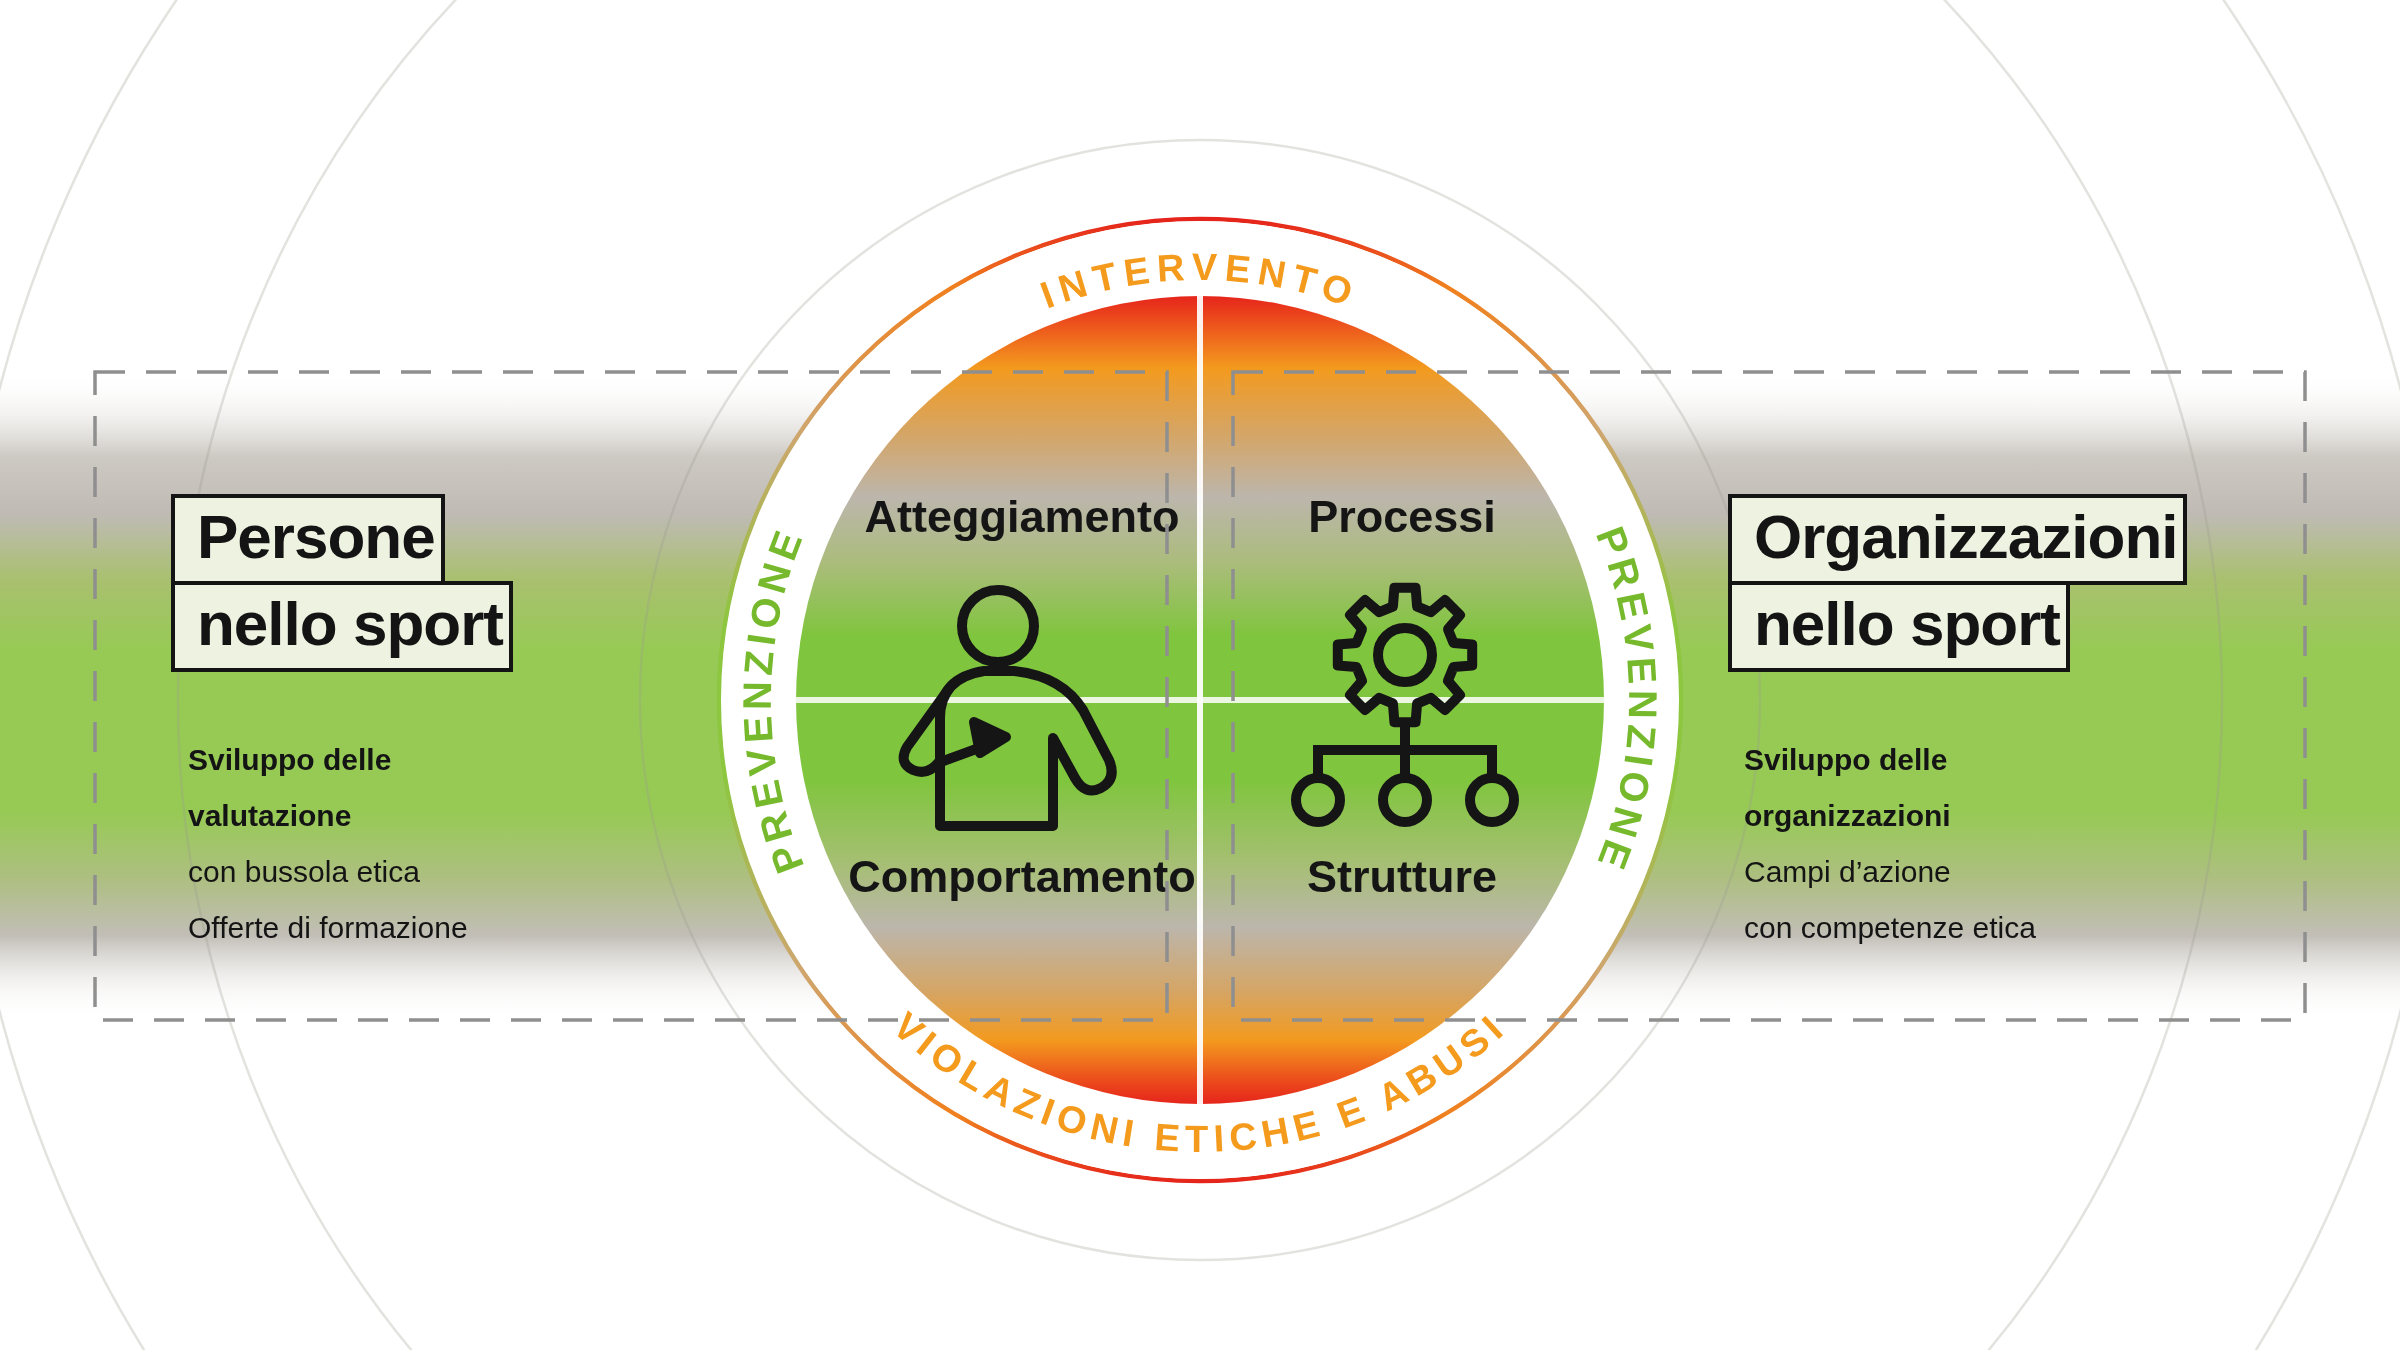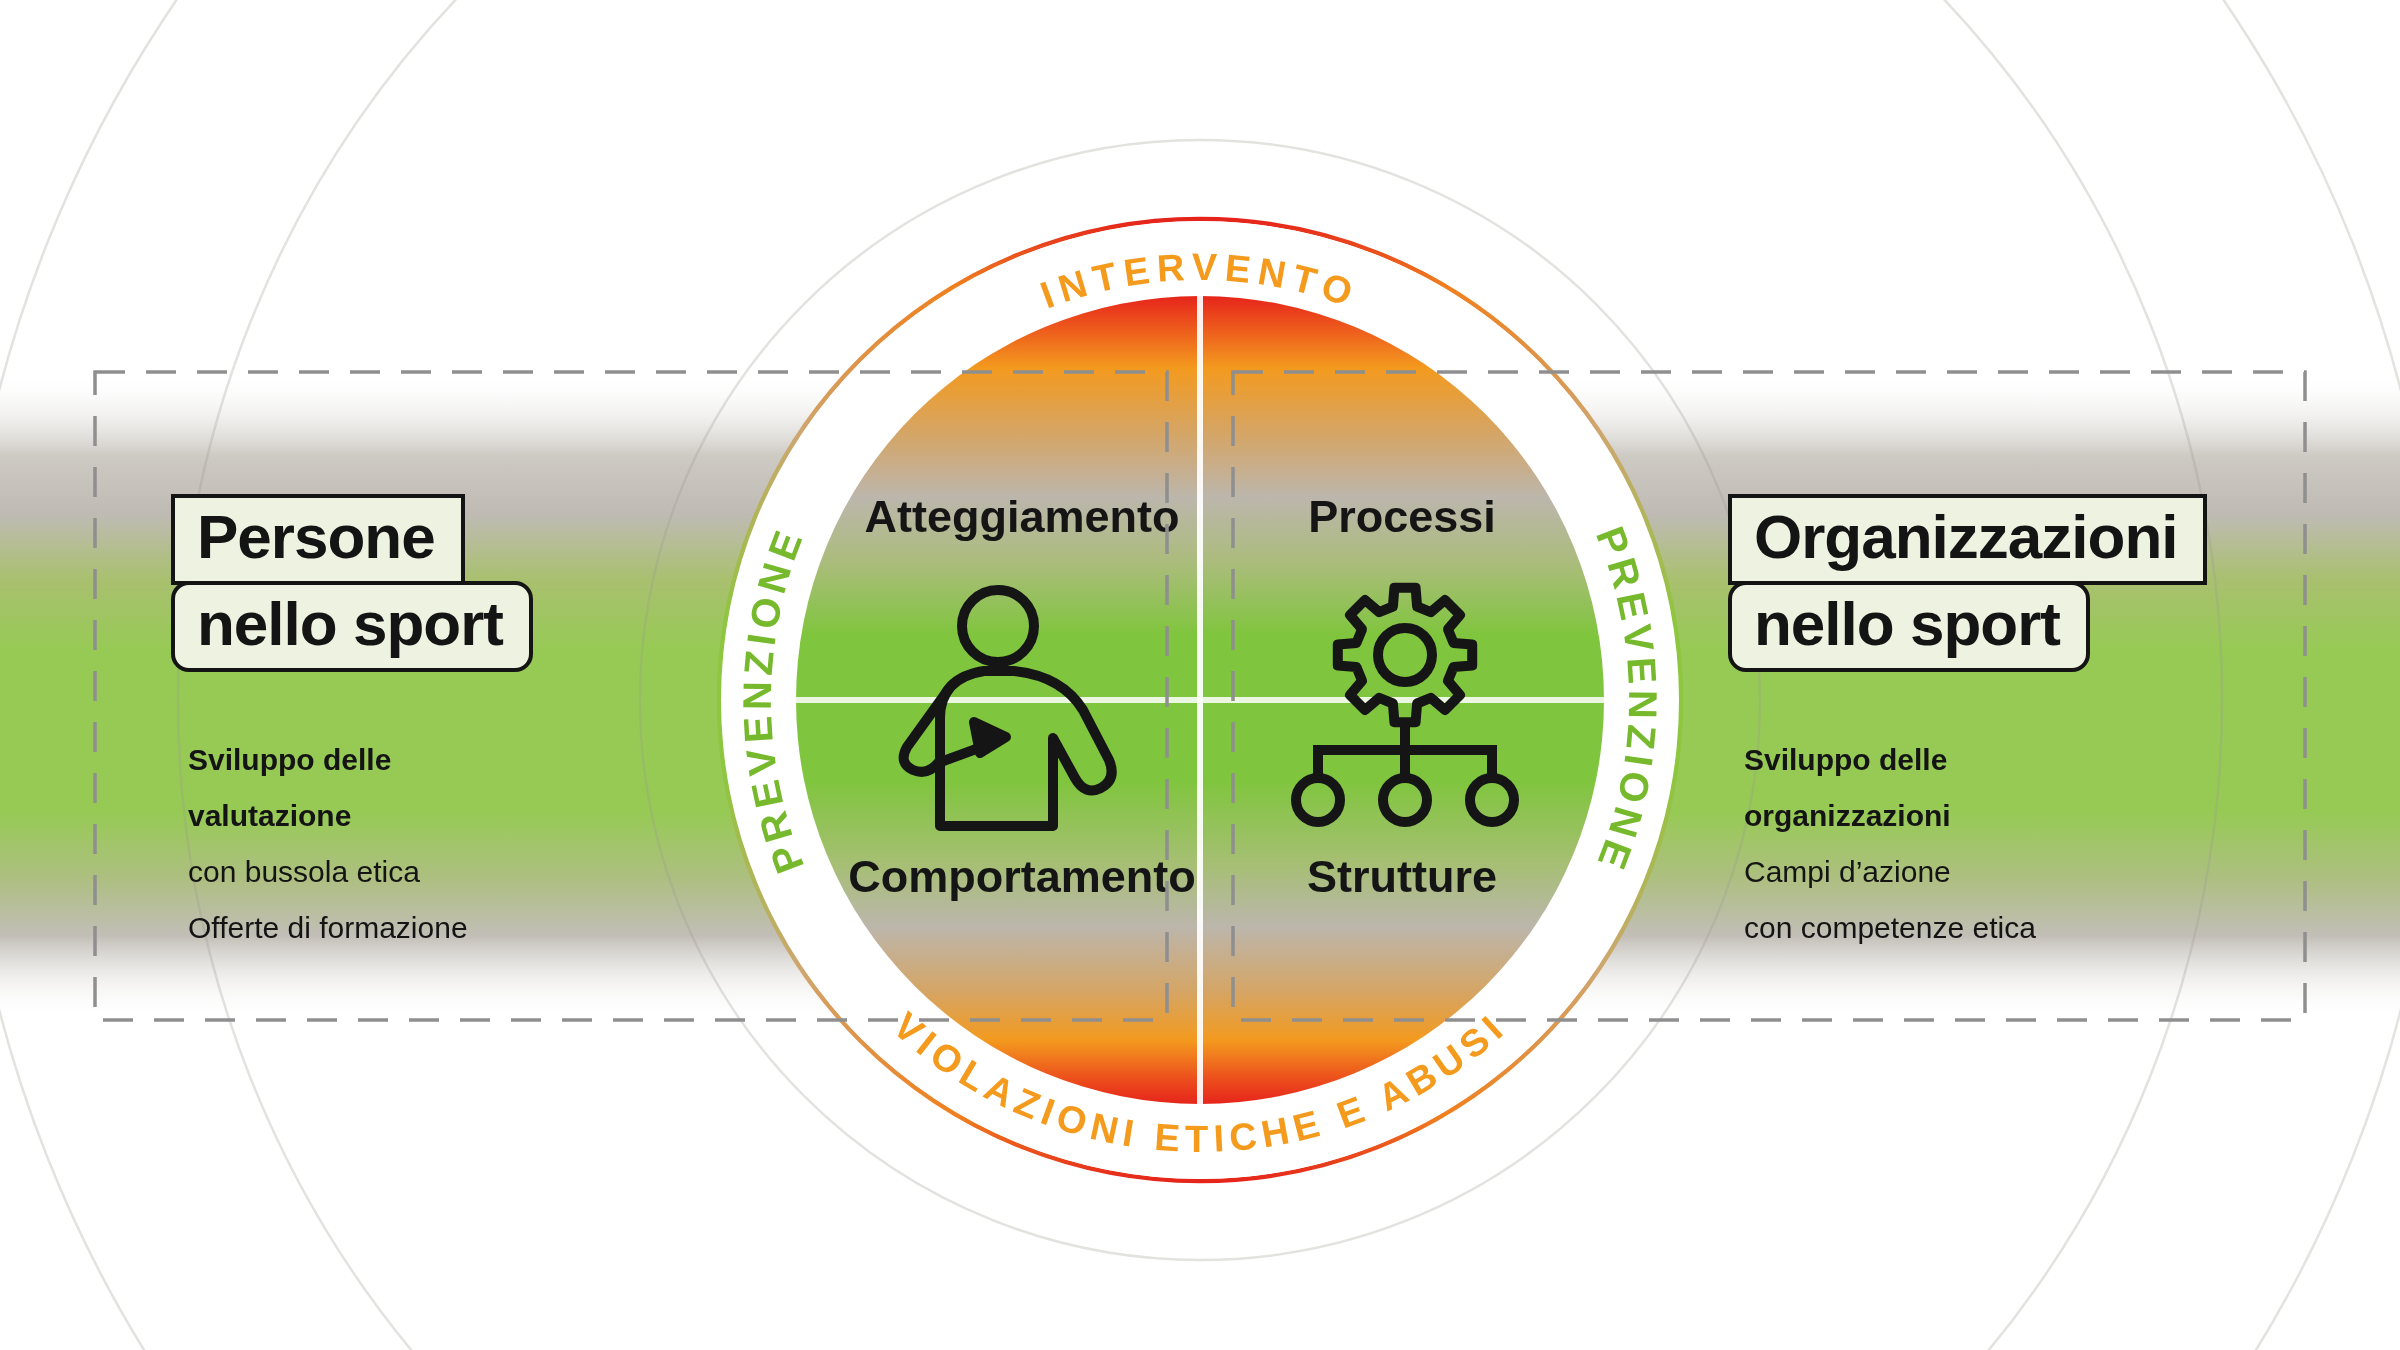--- a/index.html
+++ b/index.html
@@ -11,26 +11,26 @@
   }
   .stage{position:absolute;inset:0;}
   svg{position:absolute;left:0;top:0;}
 
   
   .panel{position:absolute;}
   .title-box{
     display:inline-block;
     background:var(--box-bg,#eef2e1);
     border:4px solid #141414;
-    padding:6px 26px 12px 22px;
+    padding:6px 6px 12px 22px;
     font-size:62px;font-weight:bold;letter-spacing:-1px;
     line-height:1.05;color:#141414;
     white-space:nowrap;
   }
-  .title-box.second{margin-top:-4px;border-radius:18px;}
+  .title-box.second{margin-top:-4px;}
   .title-stack{display:flex;flex-direction:column;align-items:flex-start;}
   .body-block{position:absolute;font-size:30px;line-height:56px;color:#141414;}
   .body-line.b{font-weight:bold;}
   .ring-text{font-weight:bold;}
   .quad-label{font-weight:bold;}
 </style>
 </head>
 <body>
 
 <div class="stage">

